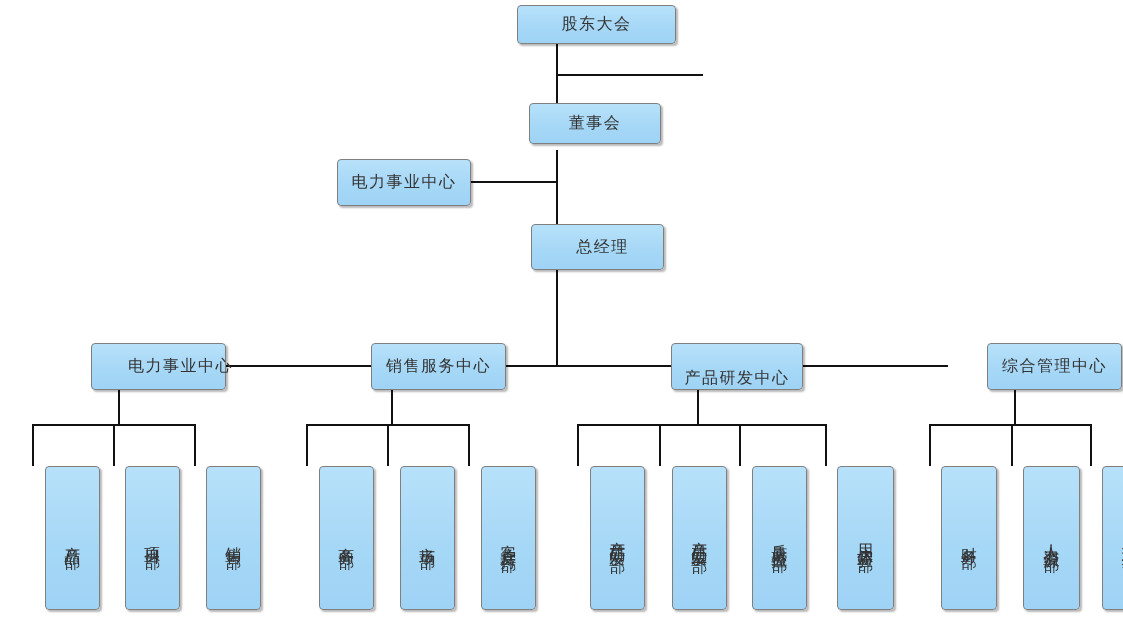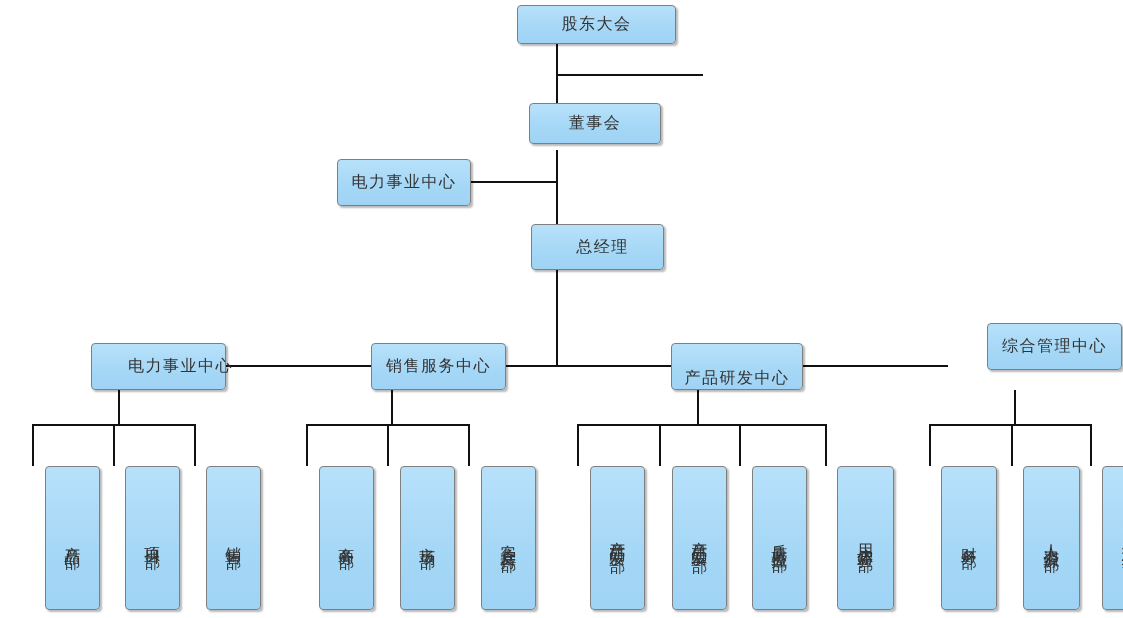--- a/index.html
+++ b/index.html
@@ -106,21 +106,21 @@
 
   <div class="node" style="left:52px;  top:343px; width:135px; height:47px;padding-left:44px;">
     <span class="lbl">电力事业中心</span>
   </div>
   <div class="node" style="left:332px; top:343px; width:135px; height:47px;">
     <span class="lbl">销售服务中心</span>
   </div>
   <div class="node" style="left:632px; top:343px; width:132px; height:47px;align-items:flex-end;">
     <span class="lbl">产品研发中心</span>
   </div>
-  <div class="node" style="left:948px; top:323px; width:135px; height:47px;">
+  <div class="node" style="left:948px; top:343px; width:135px; height:47px;">
     <span class="lbl">综合管理中心</span>
   </div>
 
   <div class="node v-node" style="left:6px;    top:466px; width:55px; height:144px;">
     <span class="lbl">产品部</span>
   </div>
   <div class="node v-node" style="left:86px;   top:466px; width:55px; height:144px;">
     <span class="lbl">项目部</span>
   </div>
   <div class="node v-node" style="left:167px;  top:466px; width:55px; height:144px;">

